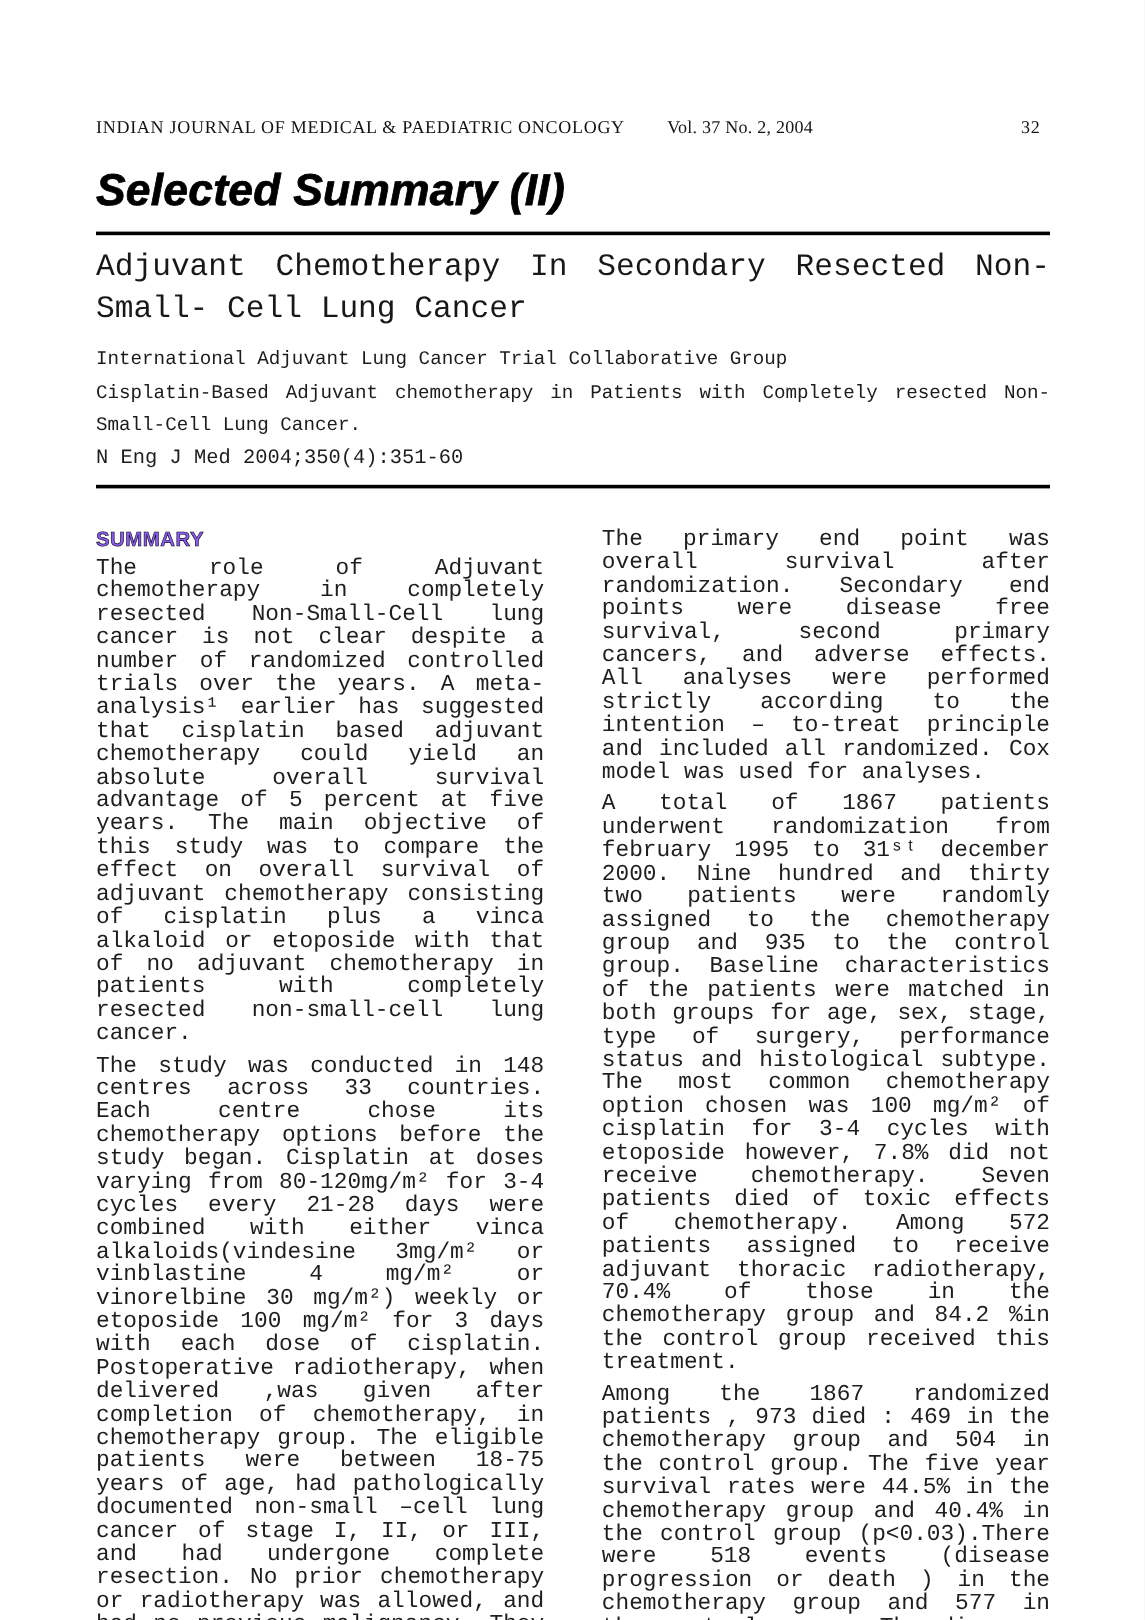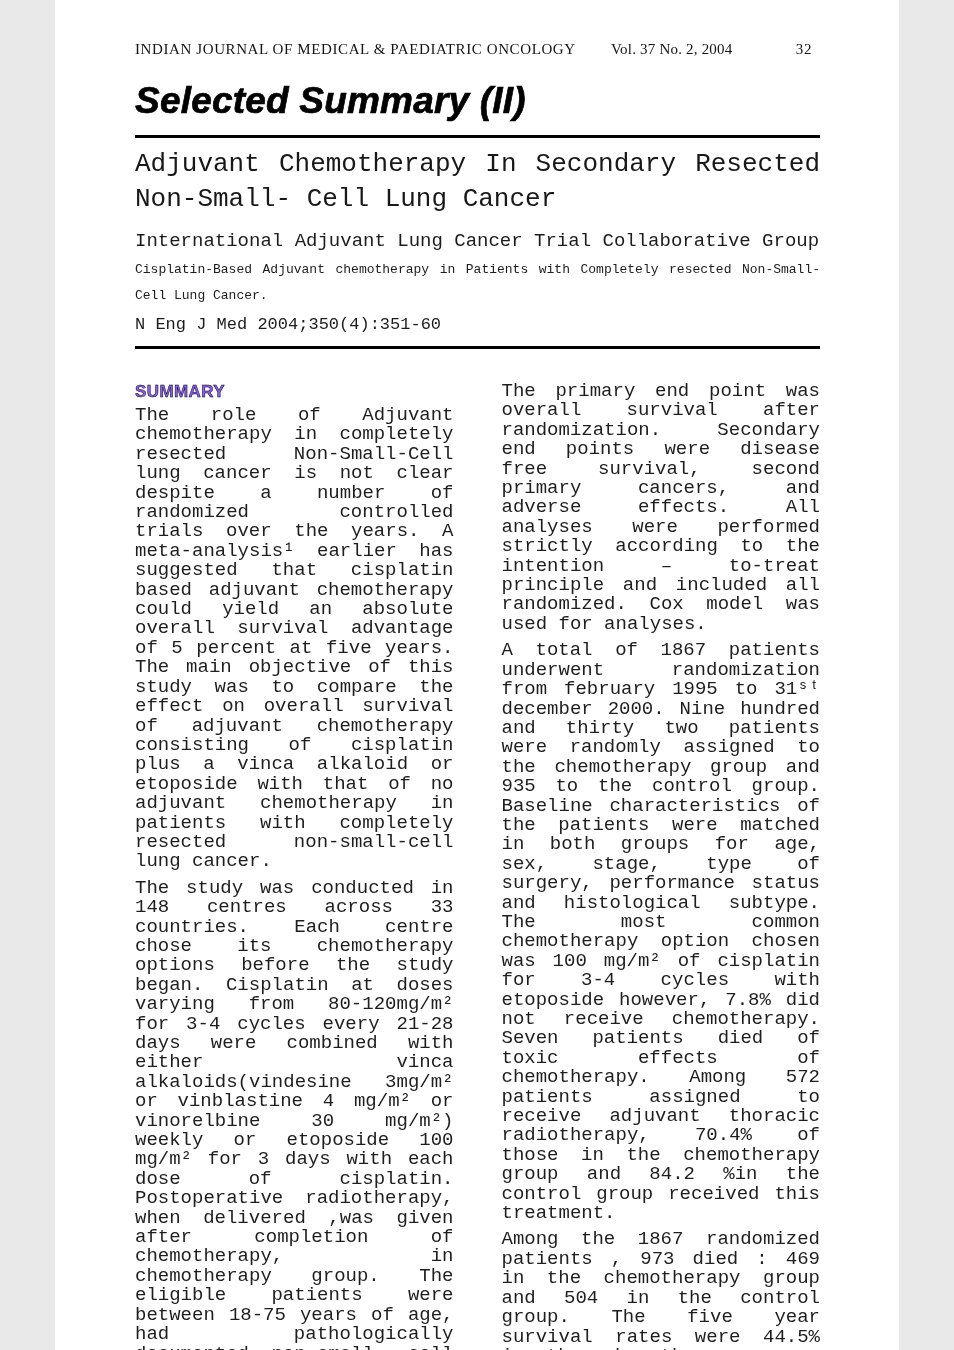--- a/index.html
+++ b/index.html
@@ -1,24 +1,24 @@
 <!DOCTYPE html>
 <html><head>
 <meta charset="utf-8">
 <style>
   html, body { margin: 0; padding: 0; background: #e9e9e9; }
   .page {
     position: relative;
-    width: 844px;
+    width: 954px;
     height: 1350px;
     margin: 0 auto;
     background: #ffffff;
     color: #1c1c1c;
     box-sizing: border-box;
-    padding: 40px 79px 0 80px;
+    padding: 98px 79px 0 80px;
     overflow: hidden;
   }
   
   .masthead {
     position: relative;
     height: 20px;
     font-family: "Liberation Serif", serif;
     font-size: 15px;
     line-height: 18px;
     letter-spacing: 0.6px;
@@ -51,27 +51,27 @@
   .article-title {
     margin: 9px 0 0 0;
     font-weight: normal;
     font-size: 26px;
     line-height: 35px;
     text-align: justify;
     color: #181818;
   }
   .authors {
     margin: 14px 0 0 0;
-    font-size: 19px;
+    font-size: 16px;
     line-height: 20px;
     color: #1c1c1c;
   }
   .subtitle {
     margin: 6px 0 0 0;
-    font-size: 13px;
+    font-size: 16px;
     line-height: 26px;
     text-align: justify;
     color: #1c1c1c;
   }
   .citation {
     margin: 7px 0 0 0;
     font-size: 17px;
     line-height: 17px;
     color: #1c1c1c;
   }

